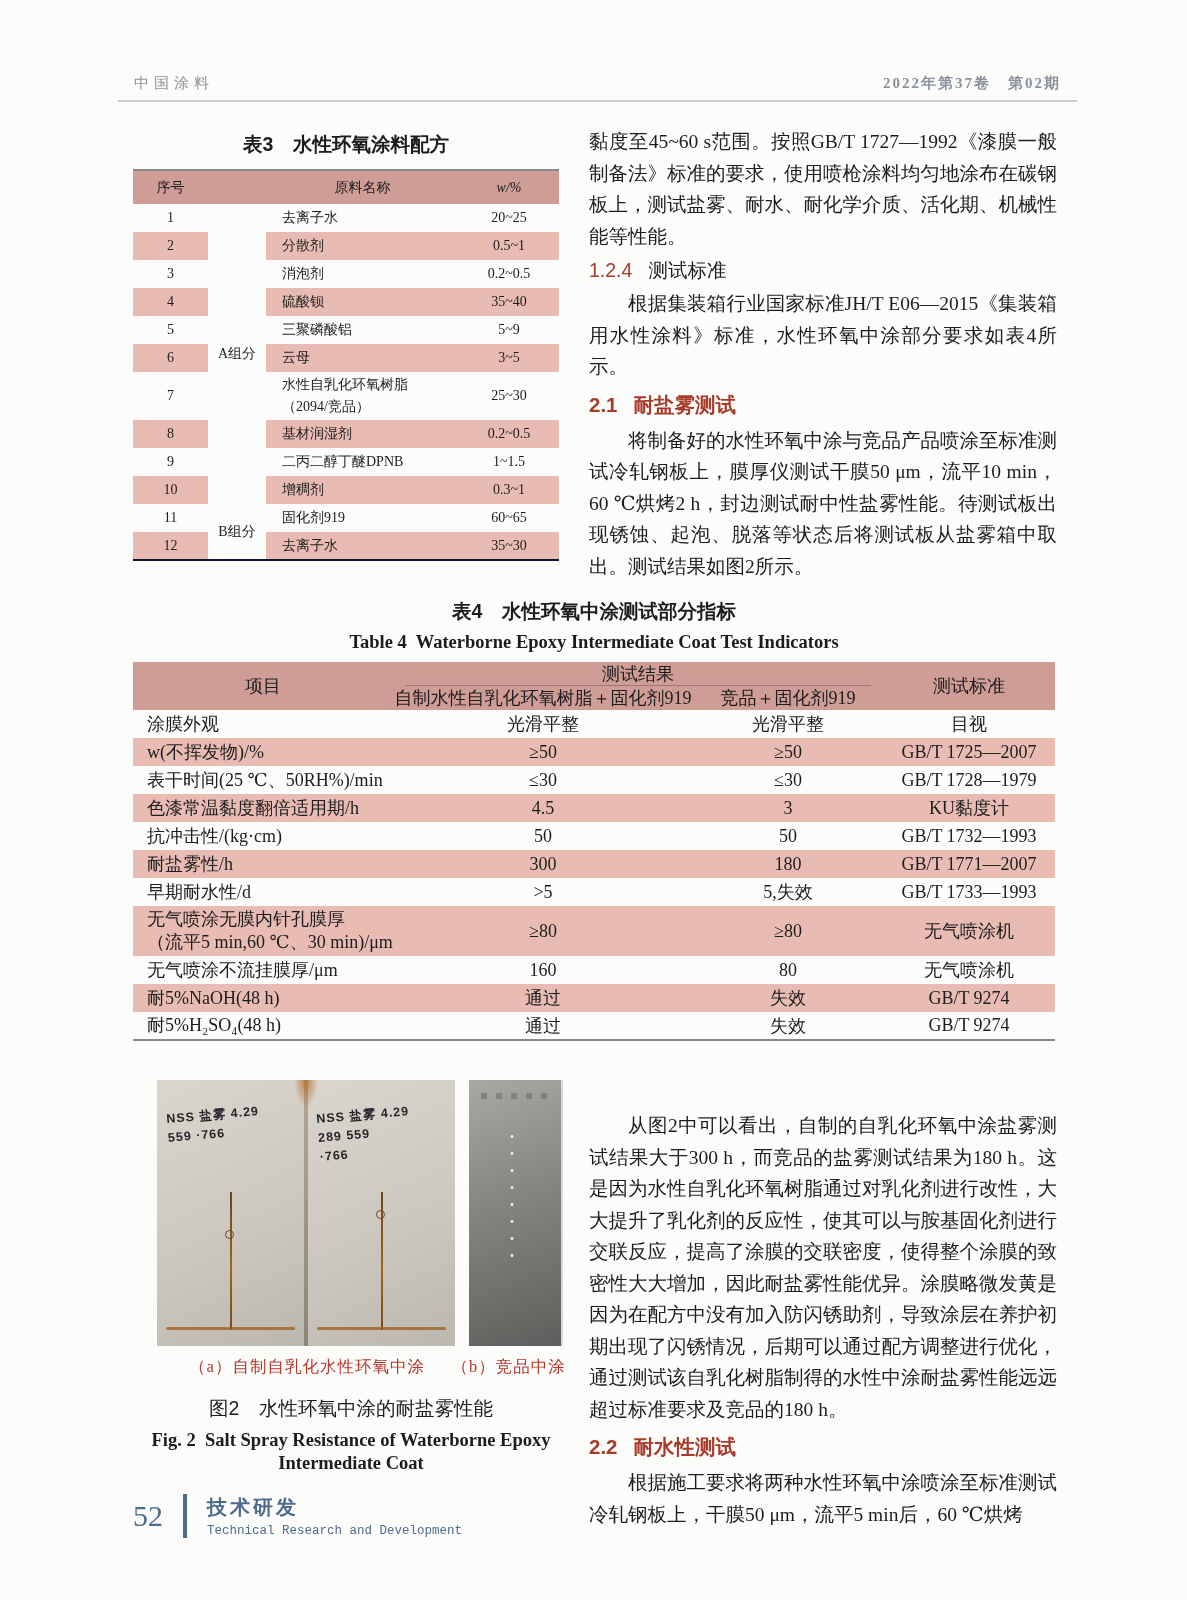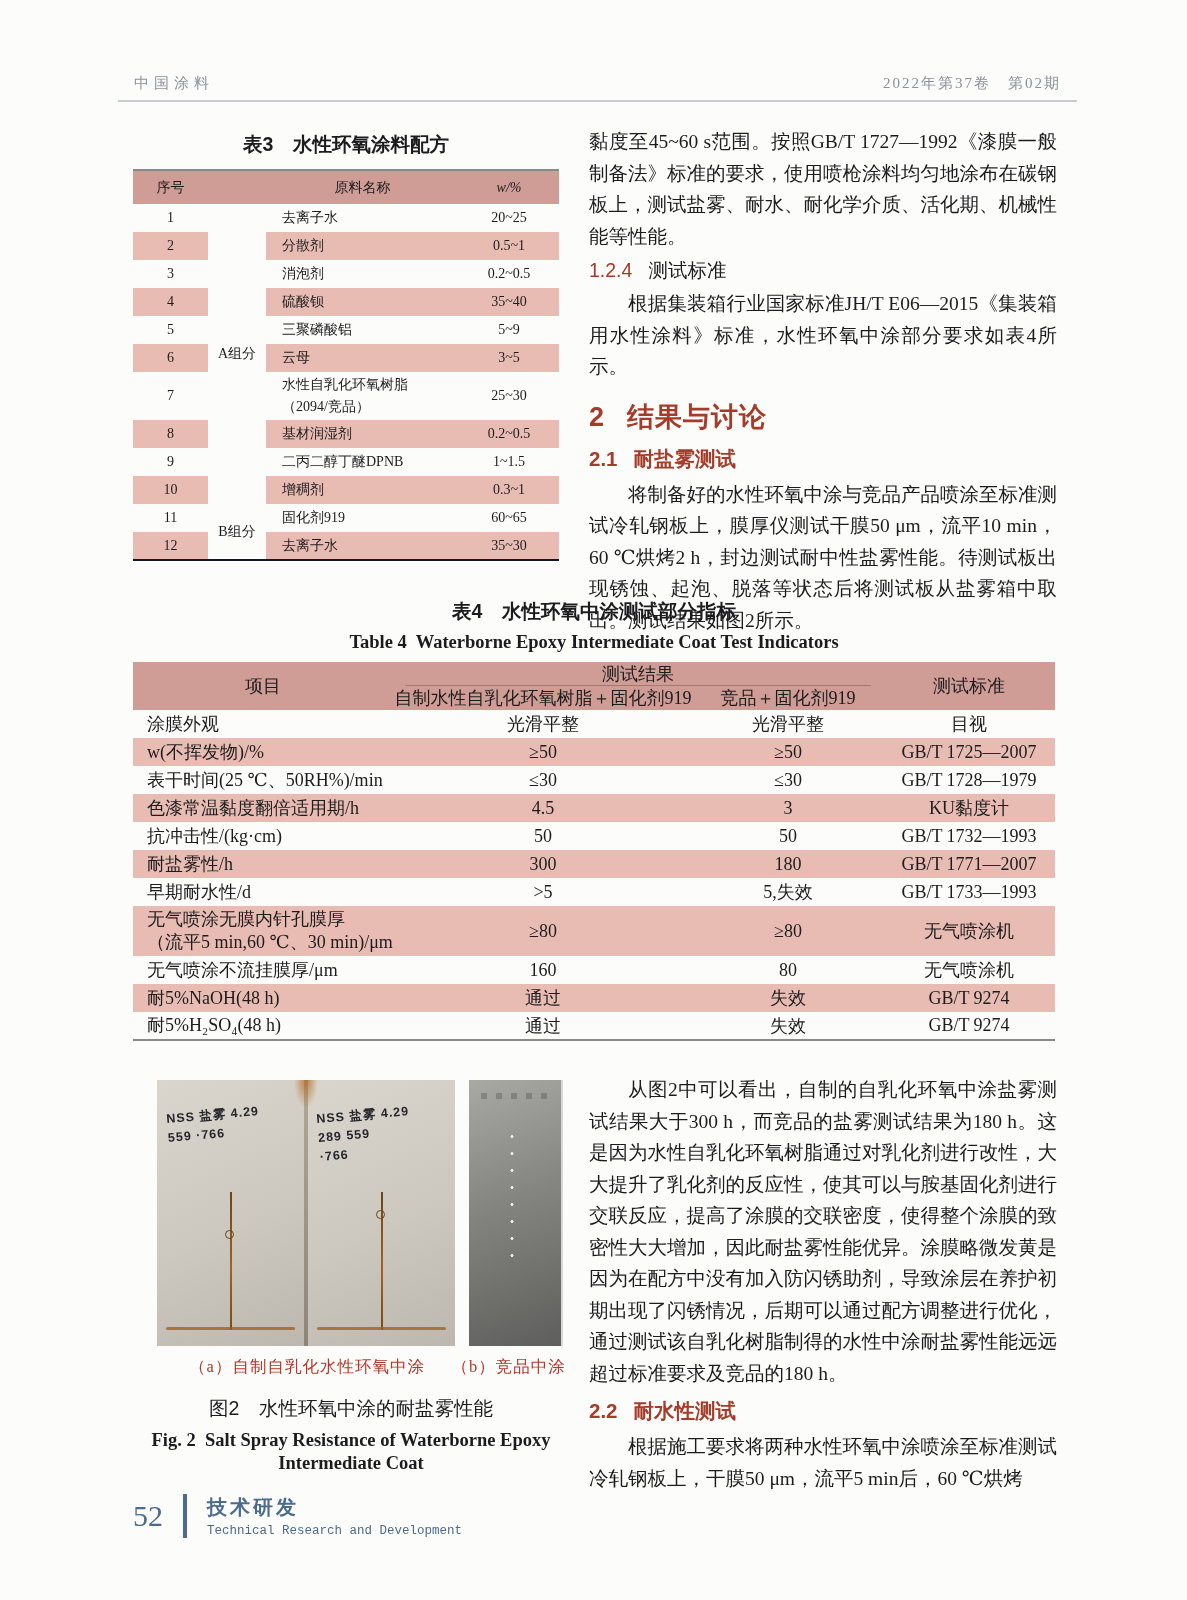--- a/index.html
+++ b/index.html
@@ -20,21 +20,21 @@
   }
   
   .page-header{
     position:absolute;left:118px;right:110px;top:64px;height:38px;
     border-bottom:2px solid #c9ccd1;
     display:flex;justify-content:space-between;align-items:flex-end;
     padding:0 16px 7px 16px;
     color:var(--hdrgray);font-size:15px;
   }
   .page-header .jname{letter-spacing:5px;}
-  .page-header .issue{letter-spacing:2px;}
+  .page-header .issue{letter-spacing:2px;font-weight:bold;}
   
   .para{font-size:19.5px;line-height:31.5px;text-align:justify;}
   .indent{text-indent:2em;}
   .h1{font-family:"Liberation Sans","DejaVu Sans",sans-serif;font-weight:bold;
       color:var(--accent-red);font-size:27px;margin:16px 0 10px 0;letter-spacing:1px;}
   .h1 .num{margin-right:22px;}
   .h2{font-family:"Liberation Sans","DejaVu Sans",sans-serif;font-weight:bold;
       color:var(--accent-red);font-size:20.5px;margin:8px 0 6px 0;}
   .h2 .num{margin-right:16px;}
   .h3{font-family:"Liberation Sans","DejaVu Sans",sans-serif;font-size:19.5px;margin:5px 0 4px 0;}
@@ -62,21 +62,21 @@
       border-bottom:2px solid #8a8a8a;}
   .t4 th{font-weight:normal;background:var(--hdrpink);height:24px;}
   .t4 td{padding:0;height:28px;text-align:center;}
   .t4 .c-item{text-align:left;padding-left:14px;white-space:pre-line;line-height:23px;}
   .t4 tr.pk td{background:var(--stripe);}
   .t4 .sub-line{position:relative;}
   .t4 .sub-line::after{content:"";position:absolute;left:12px;right:12px;bottom:0;
       border-bottom:1px solid rgba(110,75,70,.45);}
   
   .rt{position:absolute;left:589px;top:126px;width:468px;}
-  .rb{position:absolute;left:589px;top:1074px;width:468px;}
+  .rb{position:absolute;left:589px;top:1110px;width:468px;}
   
   .fig{position:absolute;left:139px;top:1080px;width:424px;}
   .photos{display:flex;gap:14px;padding-left:18px;}
   .photo-a{width:300px;height:266px;display:flex;position:relative;background:#cfcac2;overflow:hidden;}
   .panel{flex:1;position:relative;background:linear-gradient(155deg,#dad5cd 0%,#ccc7bf 55%,#bcb7af 100%);}
   .seam{width:4px;background:linear-gradient(#b3a795,#8f8576);}
   .hw{position:absolute;top:26px;left:10px;transform:rotate(-5deg);
       font-family:"Liberation Sans","DejaVu Sans",sans-serif;font-weight:bold;
       font-size:12.5px;color:#26262c;line-height:19px;letter-spacing:1px;}
   .scribe{position:absolute;left:50%;top:112px;width:2px;height:138px;
@@ -200,23 +200,20 @@
       </tbody>
     </table>
   </section>
 
   <section class="rt">
     <p class="para">黏度至45~60 s范围。按照GB/T 1727—1992《漆膜一般制备法》标准的要求，使用喷枪涂料均匀地涂布在碳钢板上，测试盐雾、耐水、耐化学介质、活化期、机械性能等性能。</p>
     <div class="h3">
       <span class="num">1.2.4</span><span>测试标准</span>
     </div>
     <p class="para indent">根据集装箱行业国家标准JH/T E06—2015《集装箱用水性涂料》标准，水性环氧中涂部分要求如表4所示。</p>
-    <div class="h1">
-      <span class="num">2</span><span>结果与讨论</span>
-    </div>
     <div class="h2">
       <span class="num">2.1</span><span>耐盐雾测试</span>
     </div>
     <p class="para indent">将制备好的水性环氧中涂与竞品产品喷涂至标准测试冷轧钢板上，膜厚仪测试干膜50 μm，流平10 min，60 ℃烘烤2 h，封边测试耐中性盐雾性能。待测试板出现锈蚀、起泡、脱落等状态后将测试板从盐雾箱中取出。测试结果如图2所示。</p>
   </section>
 
   <section class="t4blk">
     <div class="tcap-cn">表4　水性环氧中涂测试部分指标</div>
     <div class="tcap-en">Table 4  Waterborne Epoxy Intermediate Coat Test Indicators</div>
     <table class="t4">

